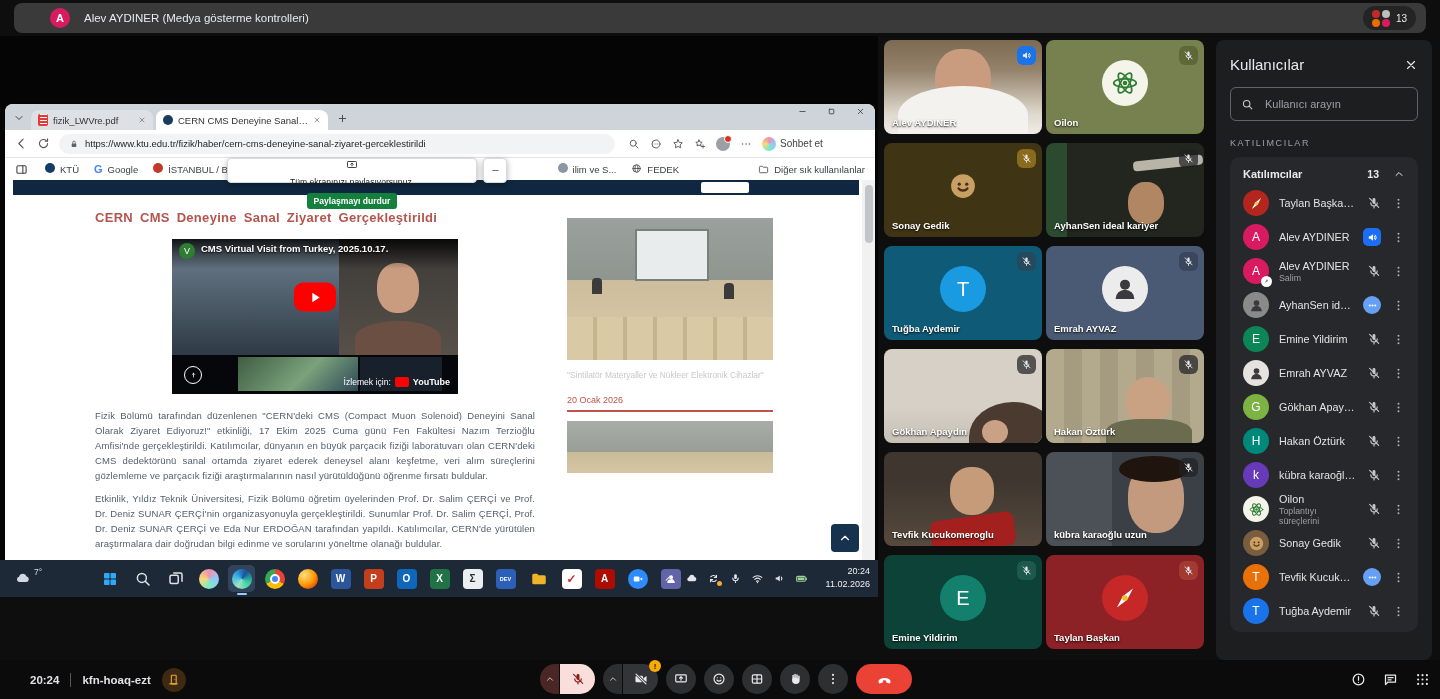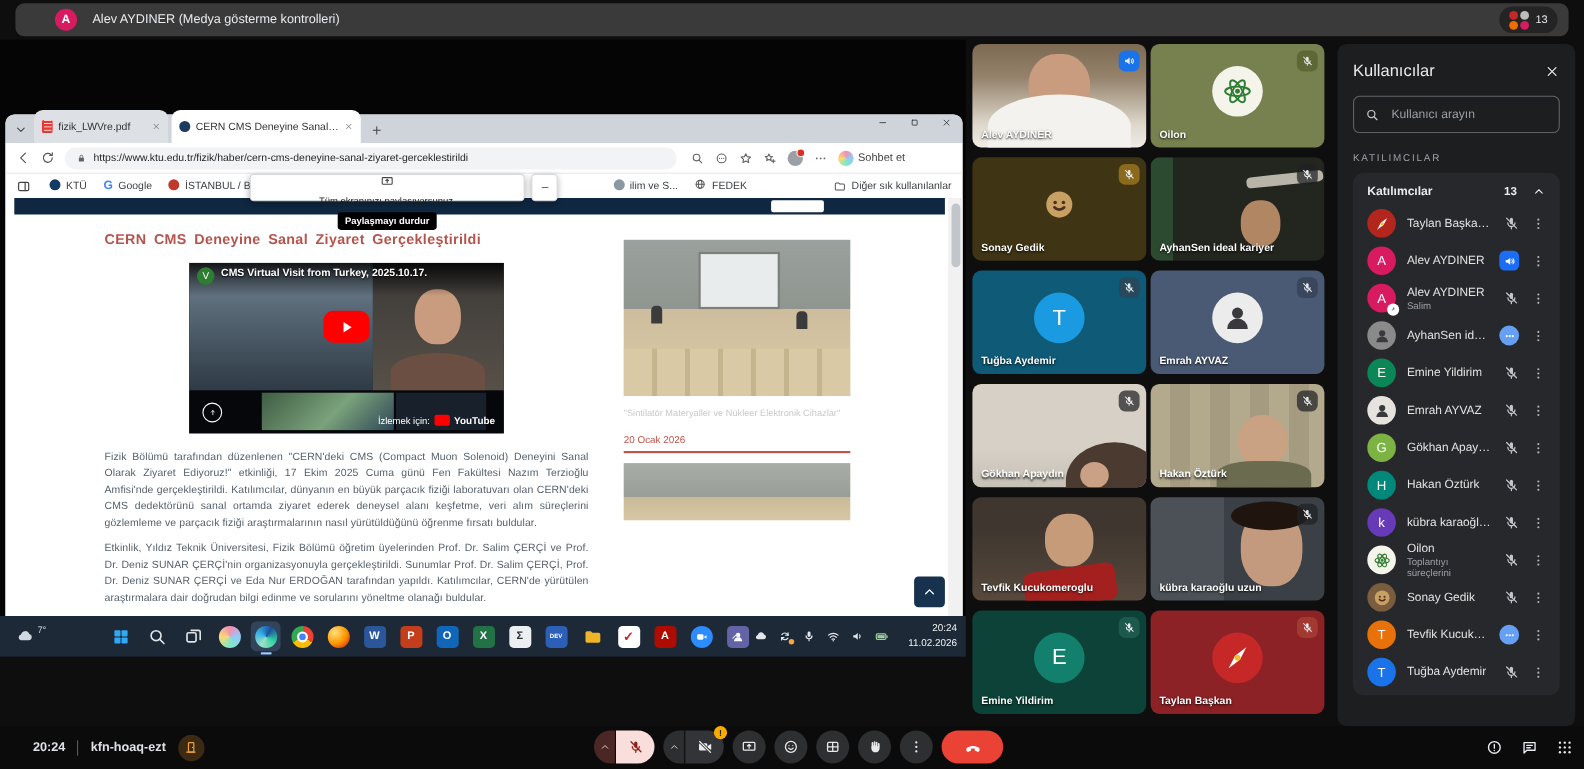--- a/index.html
+++ b/index.html
@@ -24,21 +24,21 @@
 
   
   .desktop{position:absolute;left:0;top:36px;width:878px;height:561px;background:#050505;}
   .browser{position:absolute;left:5px;top:68px;width:870px;height:456px;background:#fff;
            border-radius:8px 8px 0 0;box-shadow:0 0 0 1px rgba(0,0,0,.4);}
 
   
   .tabstrip{height:26px;background:#cfd3da;border-radius:8px 8px 0 0;display:flex;
             align-items:flex-end;position:relative;padding-left:6px;}
   .ts-chevron{width:12px;height:12px;color:#444;margin:0 6px 6px 2px;}
-  .tab{height:30px;border-radius:8px 8px 0 0;display:flex;align-items:center;
+  .tab{height:20px;border-radius:8px 8px 0 0;display:flex;align-items:center;
        padding:0 7px;gap:5px;font-size:9.5px;color:#333;}
   .tab.inactive{background:#dde0e5;width:122px;margin-right:3px;}
   .tab.active{background:#fff;width:172px;}
   .tab-title{flex:1;white-space:nowrap;overflow:hidden;text-overflow:ellipsis;}
   .tab-close{width:8px;height:8px;color:#666;}
   .fav-pdf{width:10px;height:12px;border-radius:2px;background:#e53935;flex:none;
        background-image:linear-gradient(#fff 1px,transparent 1px);
        background-size:7px 3px;background-position:1.5px 3px;background-repeat:repeat-y;}
   .fav-site{width:10px;height:10px;border-radius:50%;background:#1b3a5f;flex:none;}
   .newtab{width:11px;height:11px;color:#444;margin:0 0 6px 9px;}
@@ -75,21 +75,21 @@
   .ytb svg{width:6px;height:6px;}
   .bm .ic{width:11px;height:11px;color:#555;}
   .sidebar-ic{width:13px;height:13px;color:#444;margin-right:2px;}
 
   
   .sharebar{position:absolute;left:222px;top:54px;width:250px;height:25px;background:#fff;
             border:1px solid #d7d9dd;border-radius:4px;box-shadow:0 2px 6px rgba(0,0,0,.3);
             display:flex;align-items:center;gap:6px;padding:0 7px;z-index:6;flex-direction:column;}
   .sharebar .ic{width:12px;height:12px;color:#444;flex:none;}
   .share-msg{font-size:8.6px;color:#202124;white-space:nowrap;}
-  .share-btn{background:#000000;color:#fff;border-radius:3px;font-size:8.6px;
+  .share-btn{background:#15803d;color:#fff;border-radius:3px;font-size:8.6px;
              padding:3px 7px;white-space:nowrap;font-weight:bold;}
   .shareminbox{position:absolute;left:478px;top:54px;width:24px;height:25px;background:#fff;
             border:1px solid #d7d9dd;border-radius:4px;box-shadow:0 2px 6px rgba(0,0,0,.3);
             display:flex;align-items:center;justify-content:center;z-index:6;}
   .shareminbox .ic{width:9px;height:9px;color:#444;}
 
   
   .content{position:absolute;left:0;top:76px;right:0;bottom:0;background:#fff;overflow:hidden;}
   .navstrip{position:absolute;left:8px;right:16px;top:0;height:15px;background:#0f2740;}
   .navnotch{position:absolute;left:688px;top:2px;width:48px;height:11px;background:#fff;border-radius:2px;}

